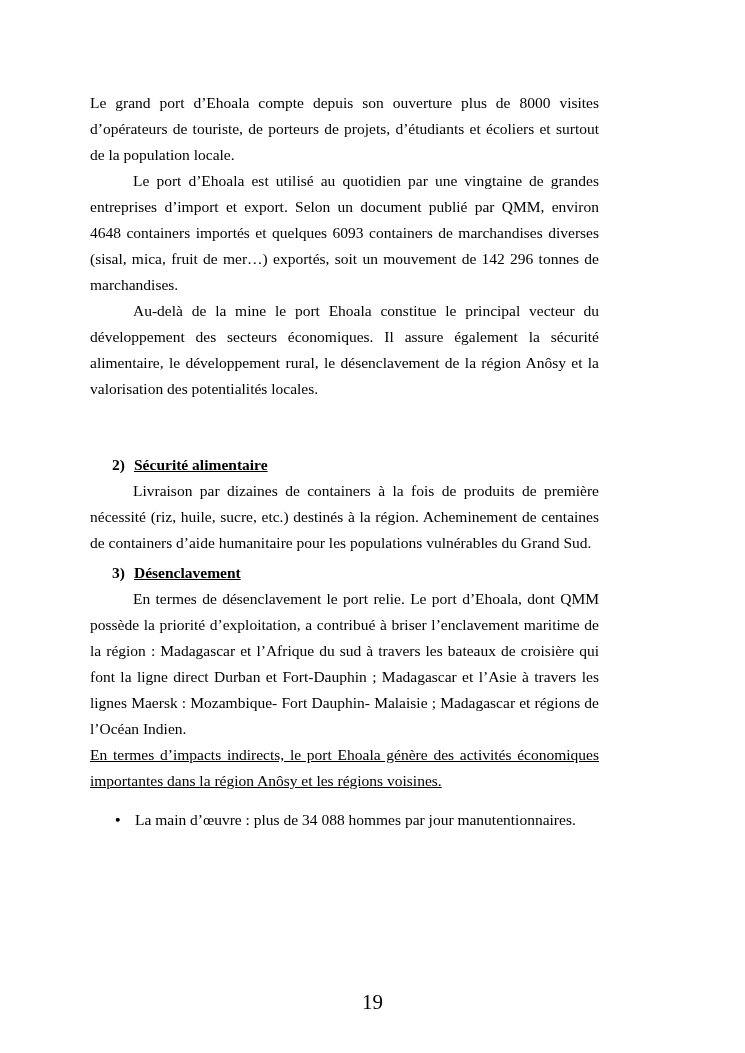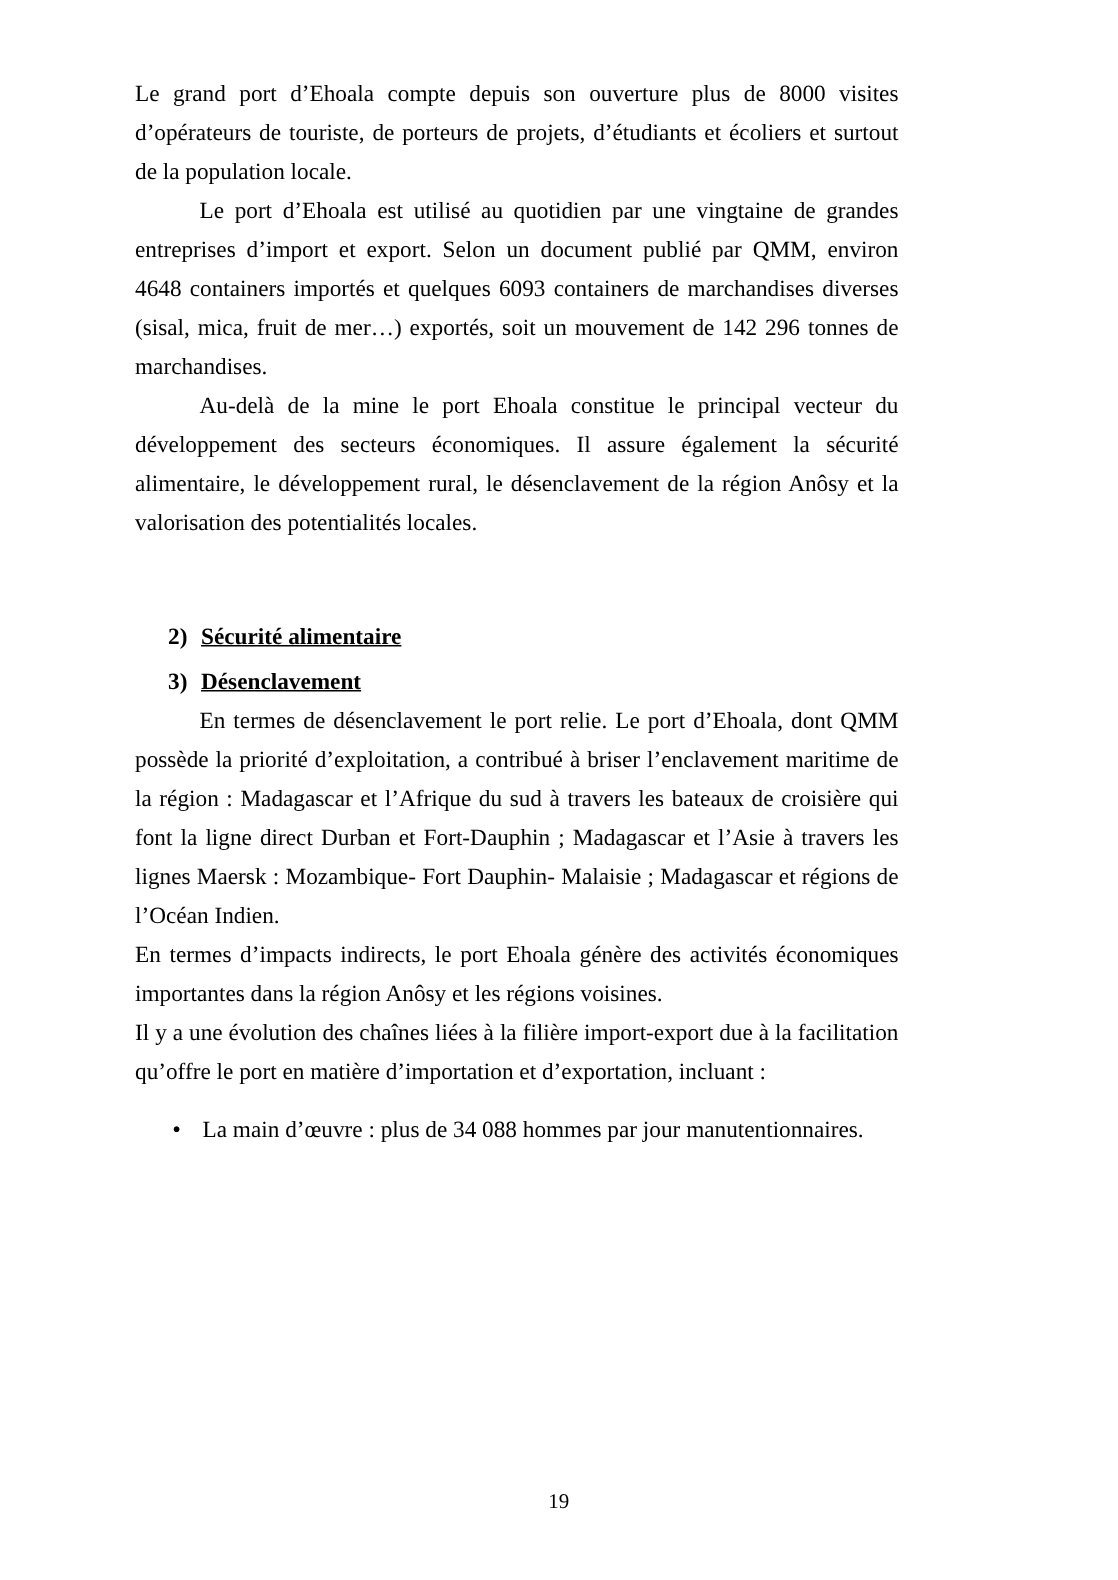--- a/index.html
+++ b/index.html
@@ -12,36 +12,37 @@
       height: 1053px;
       overflow: hidden;
       font-family: "Liberation Serif", "DejaVu Serif", serif;
       color: #000000;
     }
     .page {
       position: relative;
       width: 688px;
       height: 1053px;
       box-sizing: border-box;
-      padding: 50px 89px 0 90px;
+      padding: 90px 89px 0 90px;
       background: #ffffff;
     }
     .doc {
       font-size: 15.5px;
       line-height: 26px;
       text-align: justify;
     }
     .doc p {
       margin: 0;
     }
     .p-plain {
       margin-top: 0;
     }
     .p-gap {
       margin-top: 13px;
+      text-decoration: underline;
     }
     .p-indent {
       margin-top: 13px;
       text-indent: 43px;
     }
     .heading {
       margin-top: 4px;
       margin-left: 22px;
       font-weight: bold;
       text-align: left;
@@ -71,51 +72,51 @@
       position: absolute;
       left: 25px;
       top: 0;
     }
     .footer {
       position: absolute;
       left: 0;
       bottom: 42px;
       width: 745px;
       text-align: center;
-      font-size: 14px;
+      font-size: 21px;
       line-height: 18px;
     }
   </style>
 </head>
 <body>
 
 <div class="page">
   <div class="doc">
 
     <p class="p-plain">Le grand port d’Ehoala compte depuis son ouverture plus de 8000 visites d’opérateurs de touriste, de porteurs de projets, d’étudiants et écoliers et surtout de la population locale.</p>
 
 
     <p class="p-indent">Le port d’Ehoala est utilisé au quotidien par une vingtaine de grandes entreprises d’import et export. Selon un document publié par QMM, environ 4648 containers importés et quelques 6093 containers de marchandises diverses (sisal, mica, fruit de mer…) exportés, soit un mouvement de 142 296 tonnes de marchandises.</p>
 
     <p class="p-indent">Au-delà de la mine le port Ehoala constitue le principal vecteur du développement des secteurs économiques. Il assure également la sécurité alimentaire, le développement rural, le désenclavement de la région Anôsy et la valorisation des potentialités locales.</p>
 
     <div class="heading heading-big-gap">
       <span class="num">2)</span><span class="label">Sécurité alimentaire</span>
     </div>
 
+    <p class="p-indent">Livraison par dizaines de containers à la fois de produits de première nécessité (riz, huile, sucre, etc.) destinés à la région. Acheminement de centaines de containers d’aide humanitaire pour les populations vulnérables du Grand Sud.</p>
 
     <div class="heading">
       <span class="num">3)</span><span class="label">Désenclavement</span>
     </div>
 
     <p class="p-indent">En termes de désenclavement le port relie. Le port d’Ehoala, dont QMM possède la priorité d’exploitation, a contribué à briser l’enclavement maritime de la région : Madagascar et l’Afrique du sud à travers les bateaux de croisière qui font la ligne direct Durban et Fort-Dauphin ; Madagascar et l’Asie à travers les lignes Maersk : Mozambique- Fort Dauphin- Malaisie ; Madagascar et régions de l’Océan Indien.</p>
 
     <p class="p-gap">En termes d’impacts indirects, le port Ehoala génère des activités économiques importantes dans la région Anôsy et les régions voisines.</p>
 
-    <p class="p-gap">Il y a une évolution des chaînes liées à la filière import-export due à la facilitation qu’offre le port en matière d’importation et d’exportation, incluant :</p>
 
     <ul class="bullets">
       <li>
         <span class="marker">•</span>
       </li>
       <li>
         <span class="marker">•</span>
         <span>La main d’œuvre : plus de 34 088 hommes par jour manutentionnaires.</span>
       </li>
     </ul>

